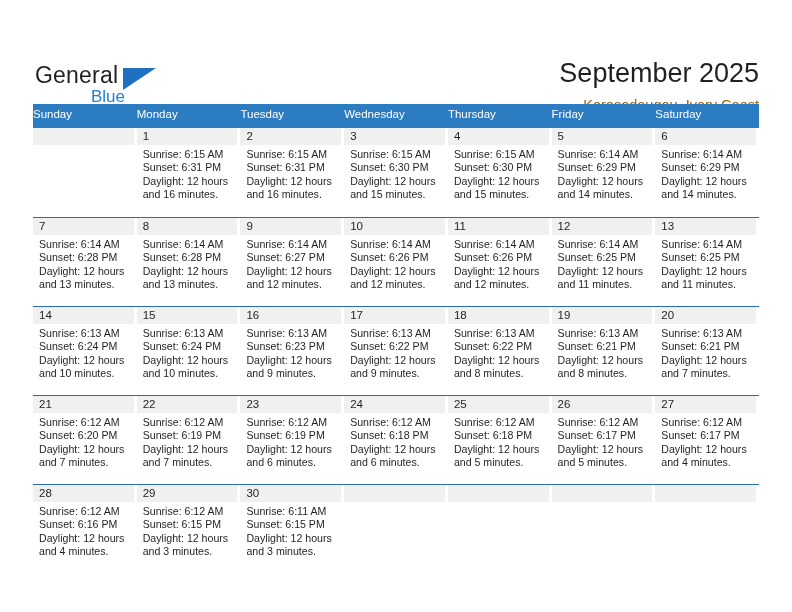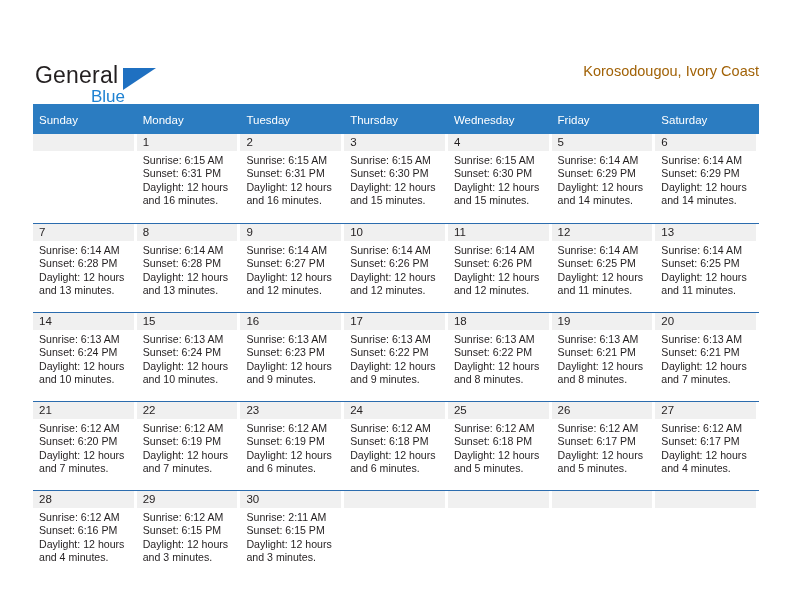--- a/index.html
+++ b/index.html
@@ -101,27 +101,25 @@
   .weekday-row {
     display: flex;
     width: 100%;
     background: #2b7cc1;
   }
   .weekday {
     flex: 1 1 0;
     box-sizing: border-box;
     height: 24px;
     line-height: 20px;
-    padding-left: 6px;
     font-size: 11.5px;
     color: #ffffff;
     font-family: "Liberation Sans", sans-serif;
     white-space: nowrap;
     overflow: hidden;
-    margin-top: 6px;
   }
   .week-row {
     display: flex;
     width: 100%;
     border-top: 1.4px solid #2b6cae;
     height: 89px;
     box-sizing: border-box;
   }
   .week-row.first {
     border-top: none;
@@ -160,33 +158,34 @@
 
   <div class="header">
 
     <div class="brand">
       <span class="brand-general">General</span>
       <span class="brand-triangle"></span>
       <span class="brand-blue">Blue</span>
     </div>
 
     <div class="title-block">
+      <div class="month-title">September 2025</div>
       <div class="location-title">Korosodougou, Ivory Coast</div>
     </div>
 
   </div>
 
   <div class="calendar">
 
     <div class="weekday-row">
       <div class="weekday">Sunday</div>
       <div class="weekday">Monday</div>
       <div class="weekday">Tuesday</div>
+      <div class="weekday">Wednesday</div>
       <div class="weekday">Thursday</div>
-      <div class="weekday">Wednesday</div>
       <div class="weekday">Friday</div>
       <div class="weekday">Saturday</div>
     </div>
 
     <div class="week-row first">
       <div class="day-cell empty">
         <div class="day-number-band"></div>
         <div class="day-info">
           <div></div>
           <div></div>
@@ -463,21 +462,21 @@
         <div class="day-info">
           <div>Sunrise: 6:12 AM</div>
           <div>Sunset: 6:15 PM</div>
           <div>Daylight: 12 hours</div>
           <div>and 3 minutes.</div>
         </div>
       </div>
       <div class="day-cell">
         <div class="day-number-band">30</div>
         <div class="day-info">
-          <div>Sunrise: 2:11 AM</div>
+          <div>Sunrise: 6:11 AM</div>
           <div>Sunset: 6:15 PM</div>
           <div>Daylight: 12 hours</div>
           <div>and 3 minutes.</div>
         </div>
       </div>
       <div class="day-cell empty">
         <div class="day-number-band"></div>
         <div class="day-info">
           <div></div>
           <div></div>

